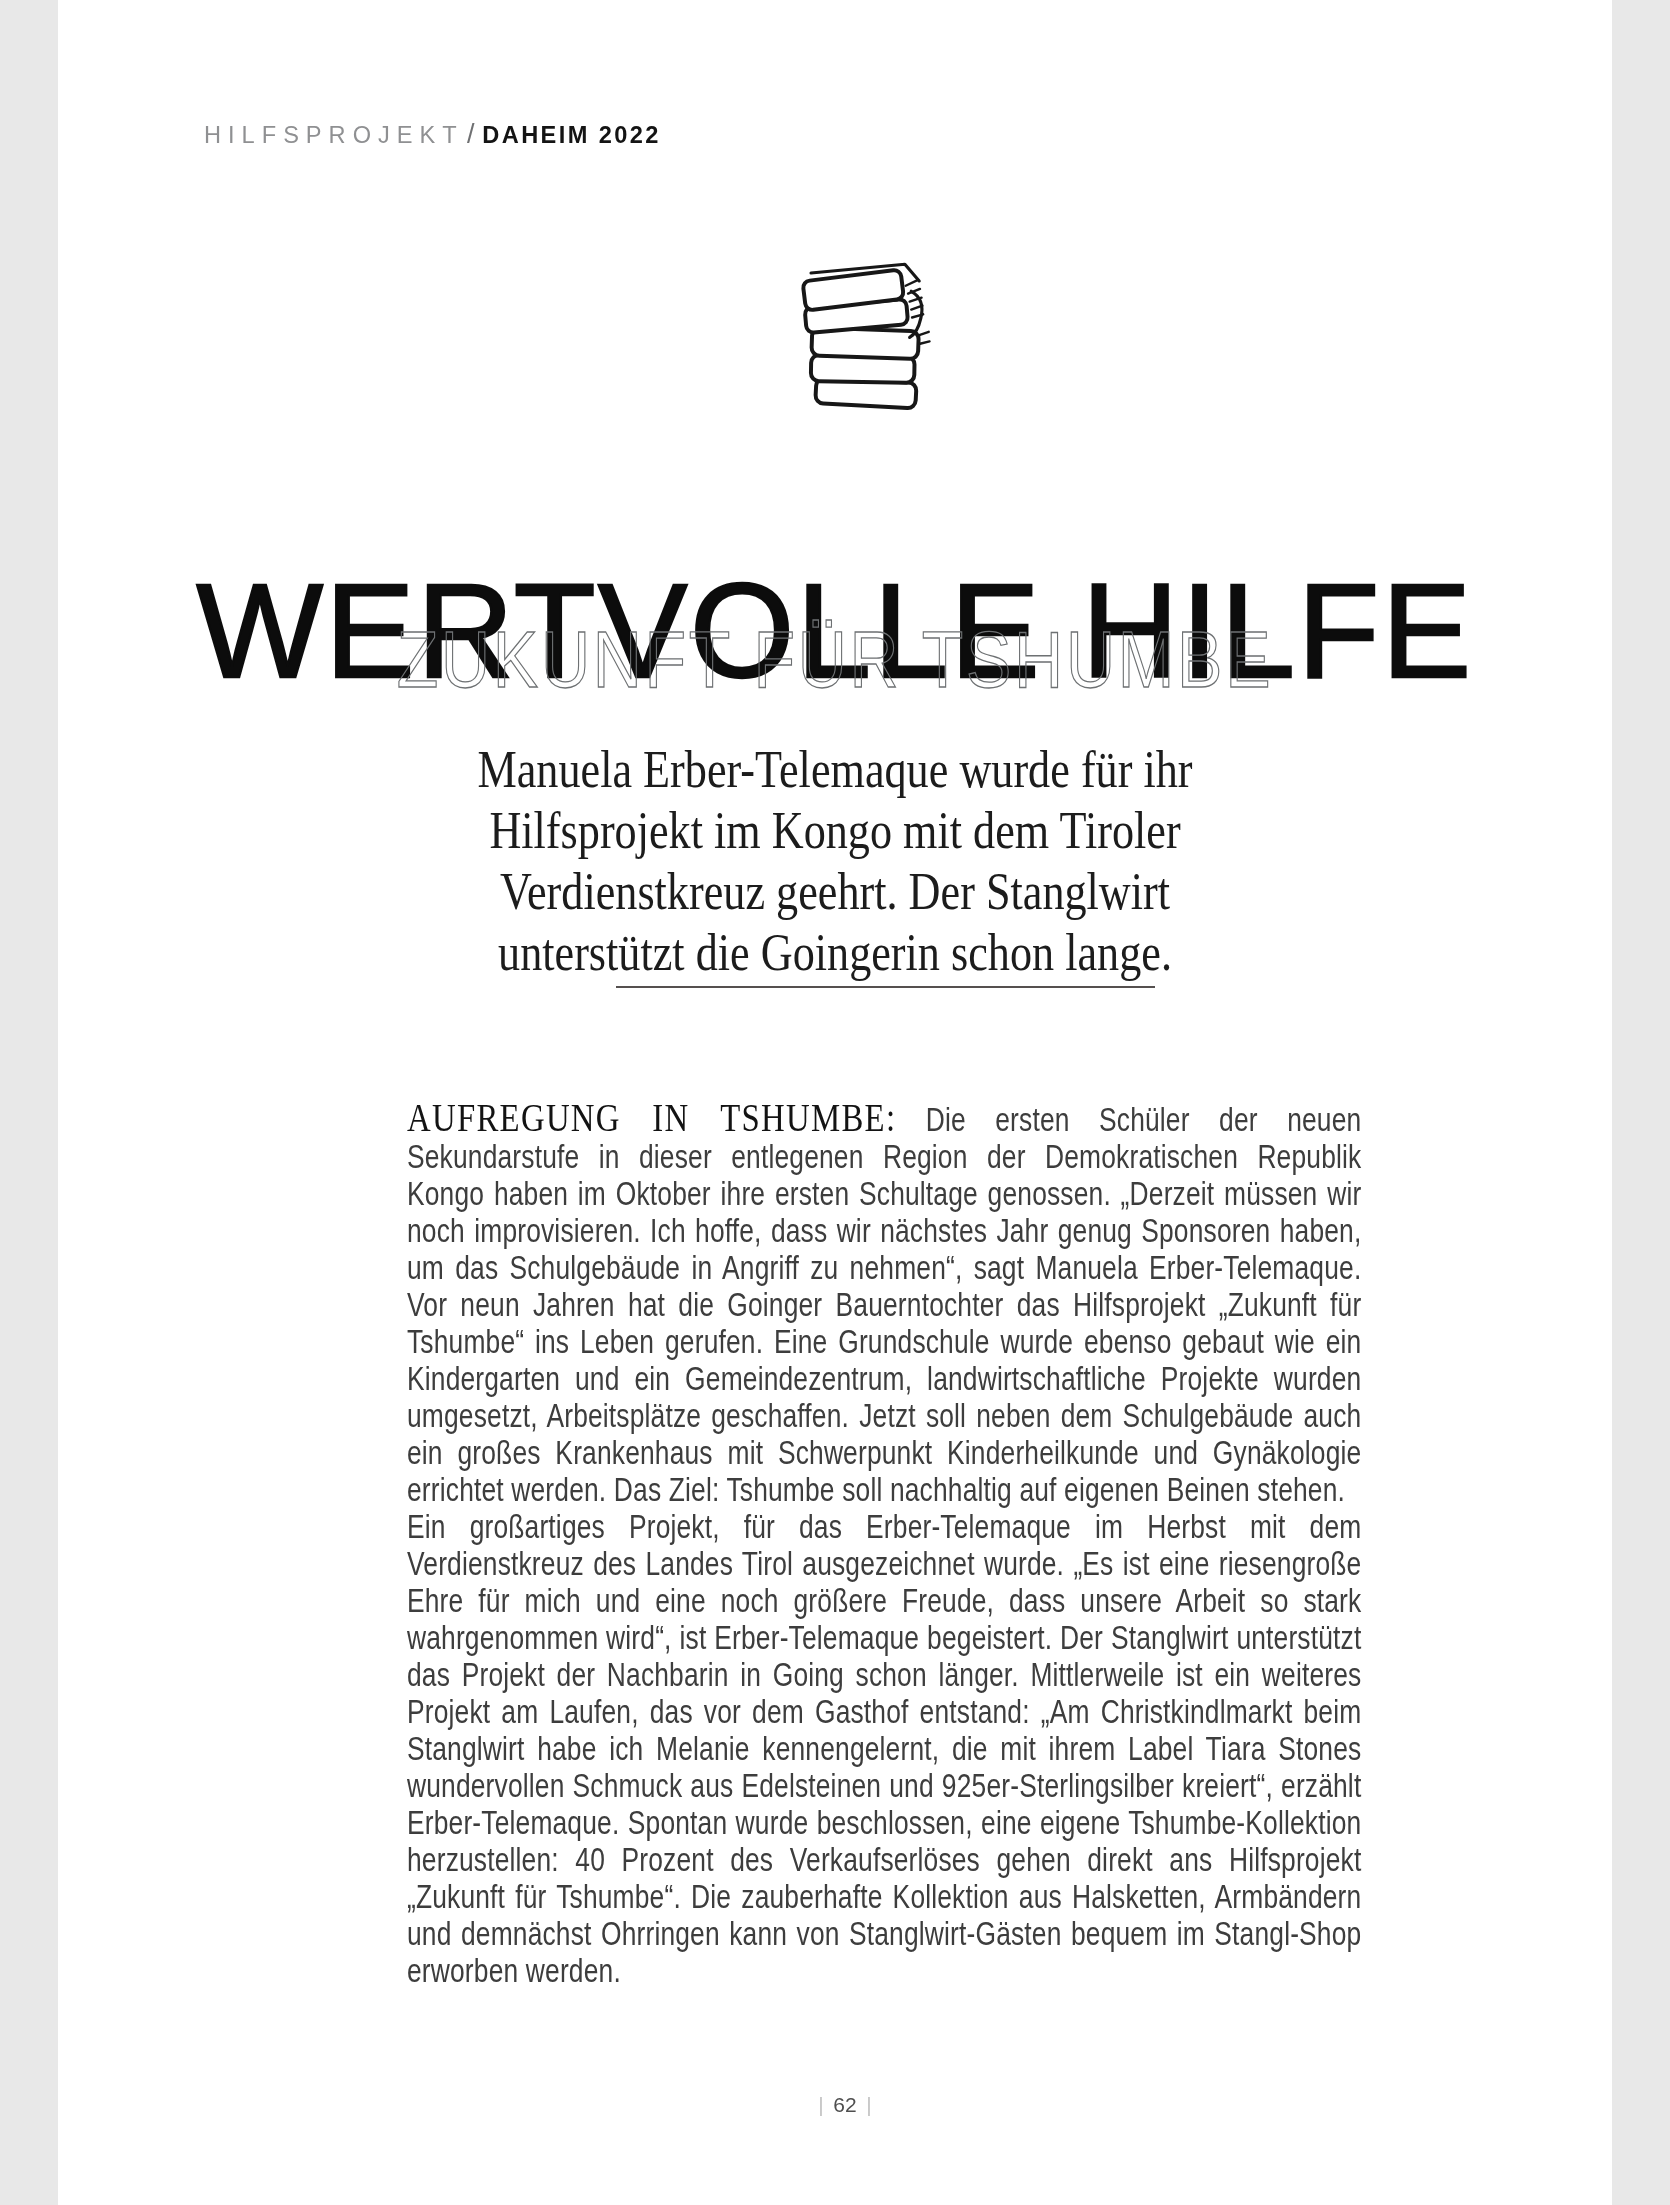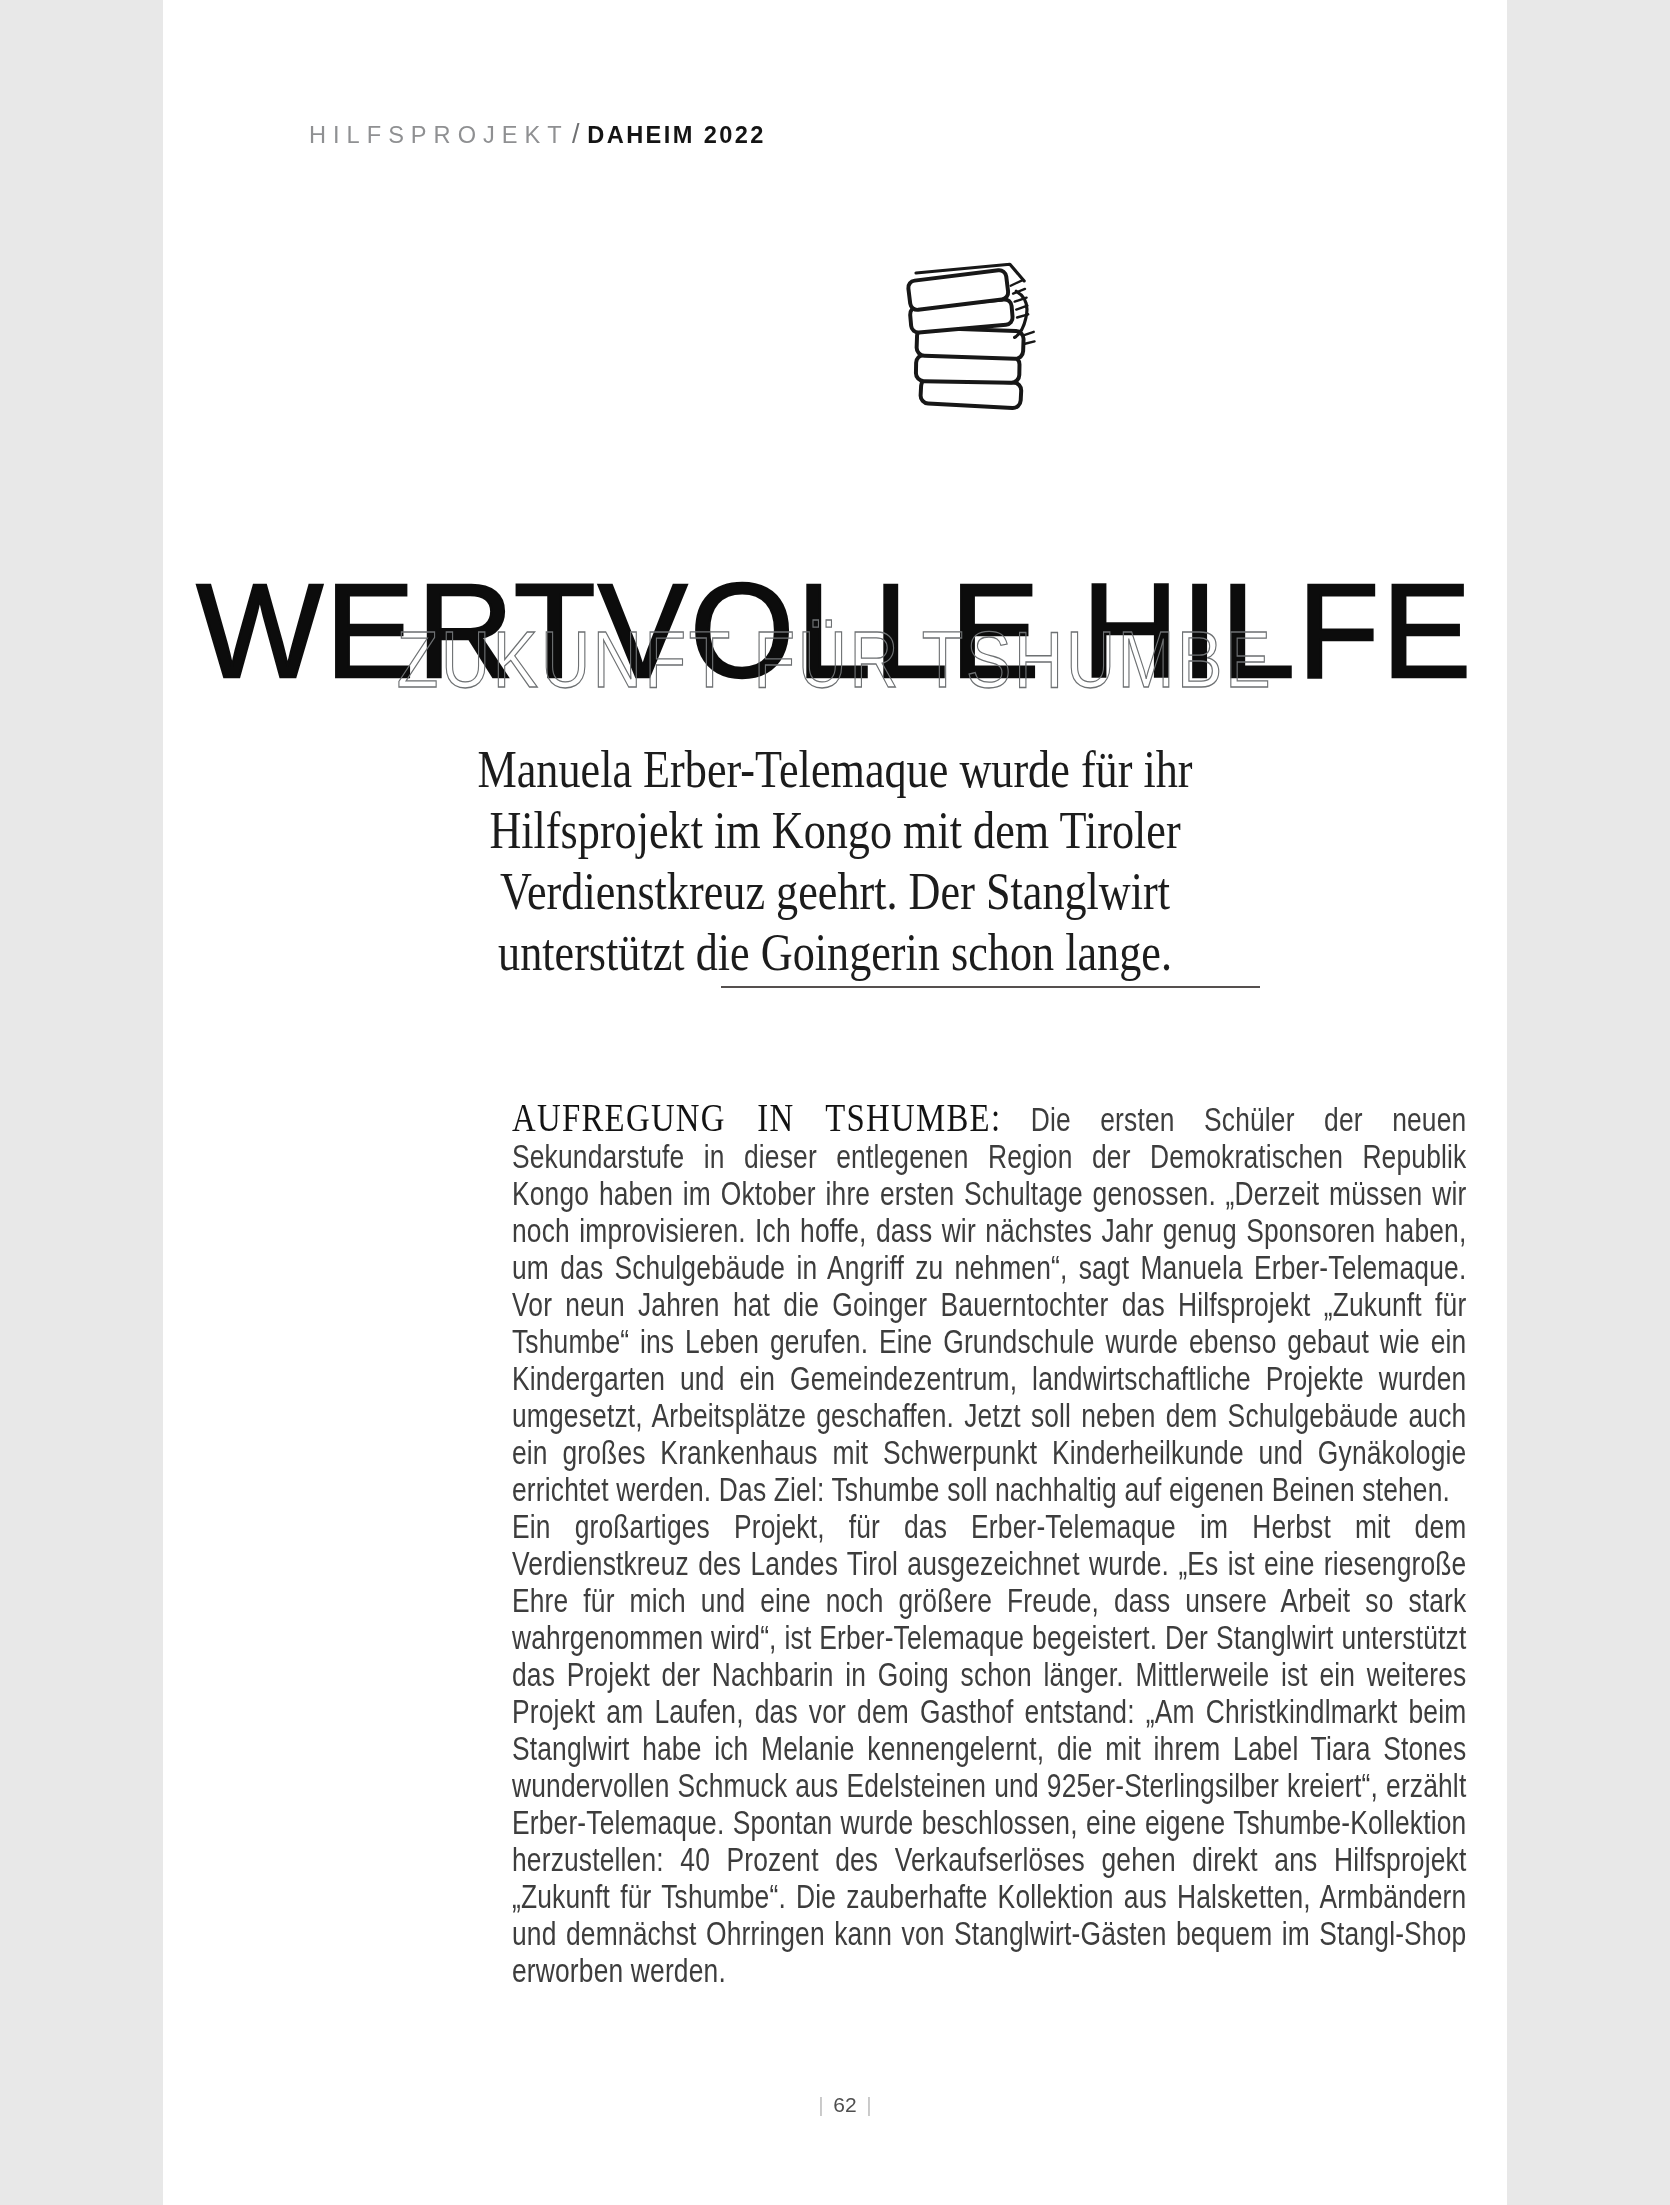--- a/index.html
+++ b/index.html
@@ -1,18 +1,18 @@
 <!DOCTYPE html>
 <html lang="de" style="font-size:12.6px"><head>
 <meta charset="utf-8">
 <style>
   html,body { margin:0; padding:0; background:#e8e8e8; }
   .page {
     position:relative;
-    width:1344px; height:2205px;
+    width:1554px; height:2205px;
     margin:0 auto;
     background:#ffffff;
     overflow:hidden;
     font-family:"Liberation Sans", sans-serif;
     color:#1a1a1a;
   }
 
   
   .kicker {
     position:absolute; left:146px; top:120px;

